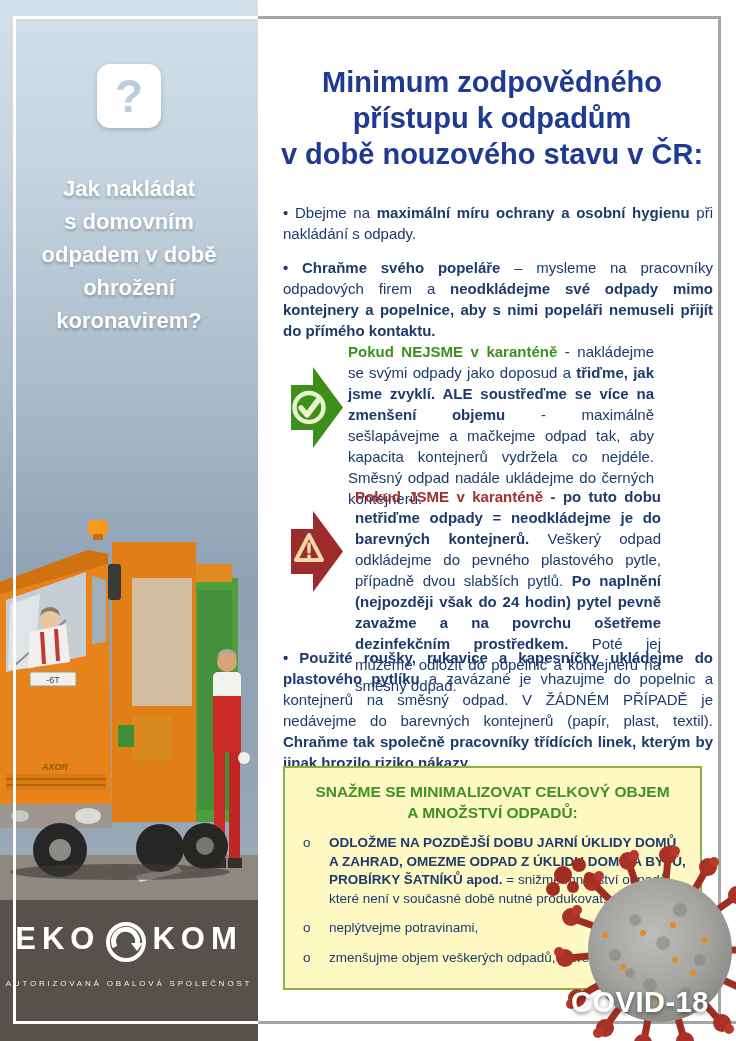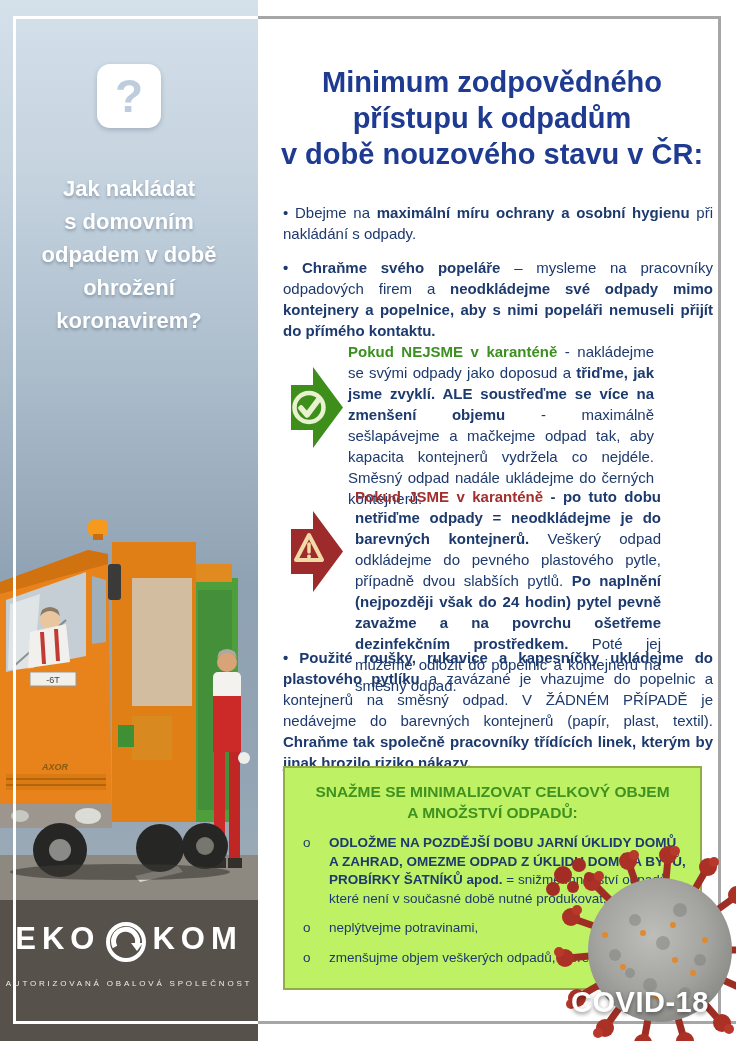--- a/index.html
+++ b/index.html
@@ -32,21 +32,21 @@
   .p1{left:283px;top:202px;width:430px;}
   .p2{left:283px;top:257px;width:430px;}
   .qno{left:348px;top:341px;width:306px;}
   .qyes{left:355px;top:486px;width:306px;}
   .p3{left:283px;top:647px;width:430px;}
   .b{font-weight:bold;}
   .arrow{position:absolute;width:52px;height:97px;}
   .arrow-green{left:291px;top:359px;}
   .arrow-red{left:291px;top:503px;}
   
-  .gbox{position:absolute;left:283px;top:766px;width:419px;height:224px;background:#bef264;
+  .gbox{position:absolute;left:283px;top:766px;width:419px;height:224px;background:#fef9c3;
         border:2px solid #93ad45;box-sizing:border-box;z-index:2;}
   .gbox-title{margin-top:13px;text-align:center;color:#3f9222;font-weight:bold;font-size:15.5px;
               line-height:21px;white-space:pre-line;}
   .gbox-item{display:flex;margin:11px 14px 0 18px;color:#1d3a6e;font-size:13.5px;line-height:18.5px;}
   .gbox-marker{width:26px;flex:none;}
   
   .virus{position:absolute;left:545px;top:845px;z-index:4;}
   .covid{position:absolute;left:546px;top:986px;width:188px;text-align:center;color:#fff;
          font-weight:bold;font-size:29px;letter-spacing:.5px;z-index:5;
          text-shadow:0 2px 4px rgba(0,0,0,.45);}

